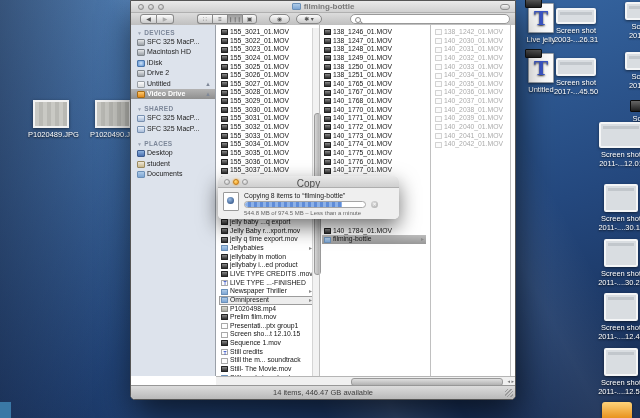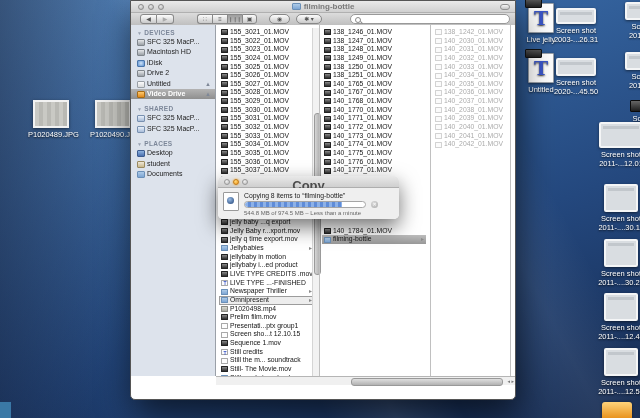--- a/index.html
+++ b/index.html
@@ -106,21 +106,21 @@
   .statusbar{position:absolute;left:0;right:0;bottom:0;height:14px;border-radius:0 0 4px 4px;
        background:linear-gradient(#dcdcdc,#b9b9b9);border-top:1px solid #979797;box-sizing:border-box;
        text-align:center;font-size:7.5px;color:#3e3e3e;line-height:13px;}
   .grip{position:absolute;right:2px;bottom:2px;width:8px;height:8px;
        background:repeating-linear-gradient(135deg,transparent 0 1.5px,#9a9a9a 1.5px 2.5px);}
   
   .dlg{position:absolute;left:218px;top:176px;width:181px;border-radius:5px;
        box-shadow:0 8px 20px rgba(0,0,0,.55);z-index:40;}
   .dlg-tb{position:relative;height:11px;border-radius:5px 5px 0 0;
        background:linear-gradient(#e9e9e9,#cfcfcf);border-bottom:1px solid #aeaeae;}
-  .dlg-tb .title{color:#4c4c4c;font-weight:bold;font-size:13px;}
+  .dlg-tb .title{color:#4c4c4c;font-weight:normal;font-size:10px;}
   .dl{position:absolute;top:2.5px;width:6px;height:6px;border-radius:50%;box-sizing:border-box;}
   .dl.off{background:radial-gradient(circle at 35% 30%, #f2f2f2, #bdbdbd);border:.5px solid #999;}
   .dl.min{background:radial-gradient(circle at 35% 30%, #ffd97a, #f59a1f);border:.5px solid #c27a14;
           box-shadow:0 0 2px #f5a623;}
   .dlg-body{position:relative;height:31px;background:#efefef;border-radius:0 0 5px 5px;}
   .dlg-ic{position:absolute;left:5px;top:4px;width:14px;height:17px;background:#fff;
        border:.5px solid #9a9a9a;border-radius:1px;}
   .dlg-ic::after{content:"";position:absolute;left:3px;top:3.5px;width:7px;height:7px;border-radius:50%;
        background:radial-gradient(circle at 40% 35%, #9abce4, #1c3f74);}
   .dlg-msg{position:absolute;left:26px;top:3.5px;font-size:6.8px;color:#1a1a1a;white-space:nowrap;}
@@ -159,21 +159,21 @@
   </div>
 
   <div class="dicon" style="left:552px;top:8px;width:48px;">
     <div class="shot-ic" style="width:36px;height:12px;"></div>
     <span>Screen shot</span>
     <span class="lbl2">2003-...26.31</span>
   </div>
   <div class="dicon" style="left:552px;top:58px;width:48px;">
     <div class="shot-ic" style="width:36px;height:14px;"></div>
     <span>Screen shot</span>
-    <span class="lbl2">2020-...45.50</span>
+    <span class="lbl2">2017-...45.50</span>
   </div>
 
   <div class="dicon" style="left:622px;top:2px;width:30px;">
     <div class="shot-ic" style="width:20px;height:14px;"></div>
     <span>Scr</span>
     <span class="lbl2">2011</span>
   </div>
   <div class="dicon" style="left:622px;top:52px;width:30px;">
     <div class="shot-ic" style="width:20px;height:14px;"></div>
     <span>Scr</span>
@@ -349,20 +349,24 @@
           <div class="row grey"><span class="fic g"></span><span>140_2041_01.MOV</span></div>
           <div class="row grey"><span class="fic g"></span><span>140_2042_01.MOV</span></div>
         </div>
       <div class="cdiv" style="left:294px;"></div>
     </div>
 
     <div class="hscroll">
       <div class="hthumb"></div>
       <div class="harrows">◂ ▸</div>
     </div>
+    <div class="statusbar">
+      <span>14 items, 446.47 GB available</span>
+      <div class="grip"></div>
+    </div>
   </div>
 
   <div class="dlg">
     <div class="dlg-tb">
       <div class="dl off" style="left:6px"></div>
       <div class="dl min" style="left:15px"></div>
       <div class="dl off" style="left:24px"></div>
       <div class="title" style="top:1.5px;">Copy</div>
     </div>
     <div class="dlg-body">

